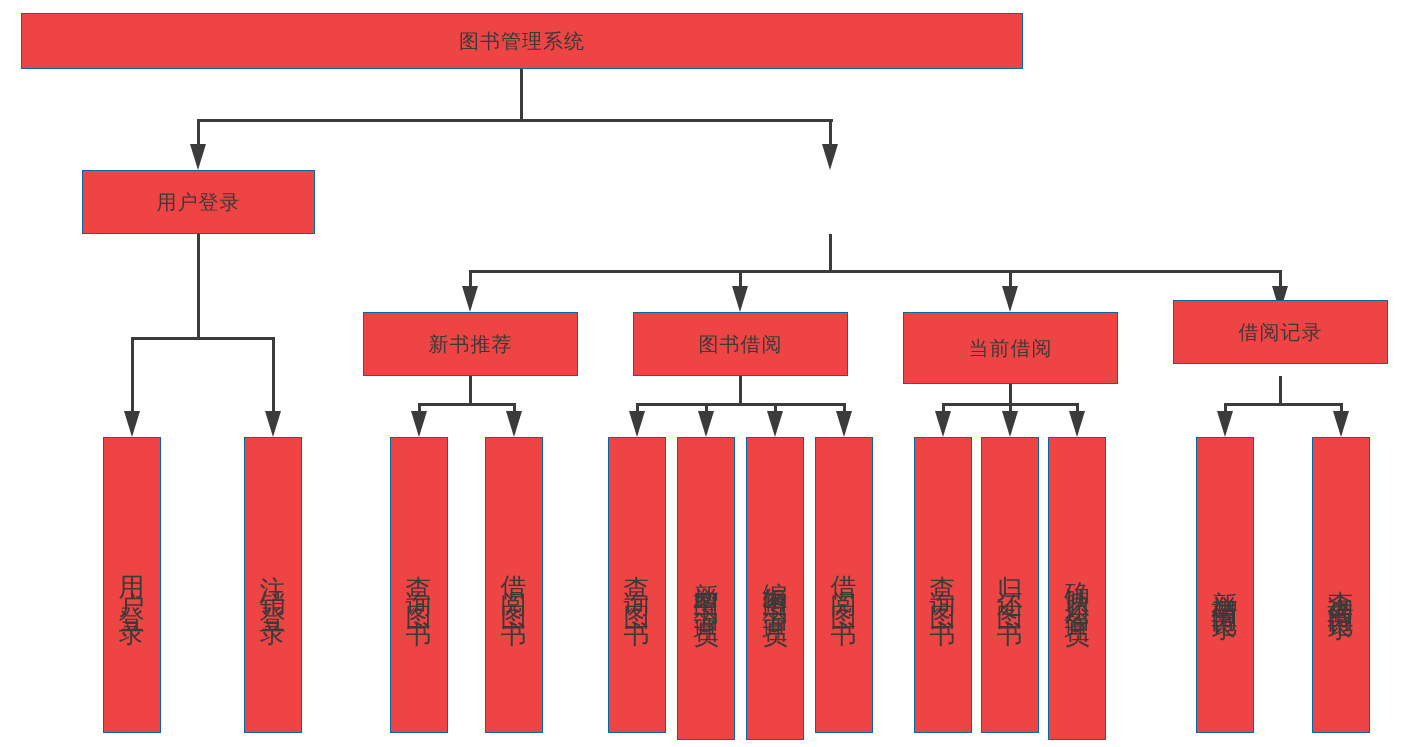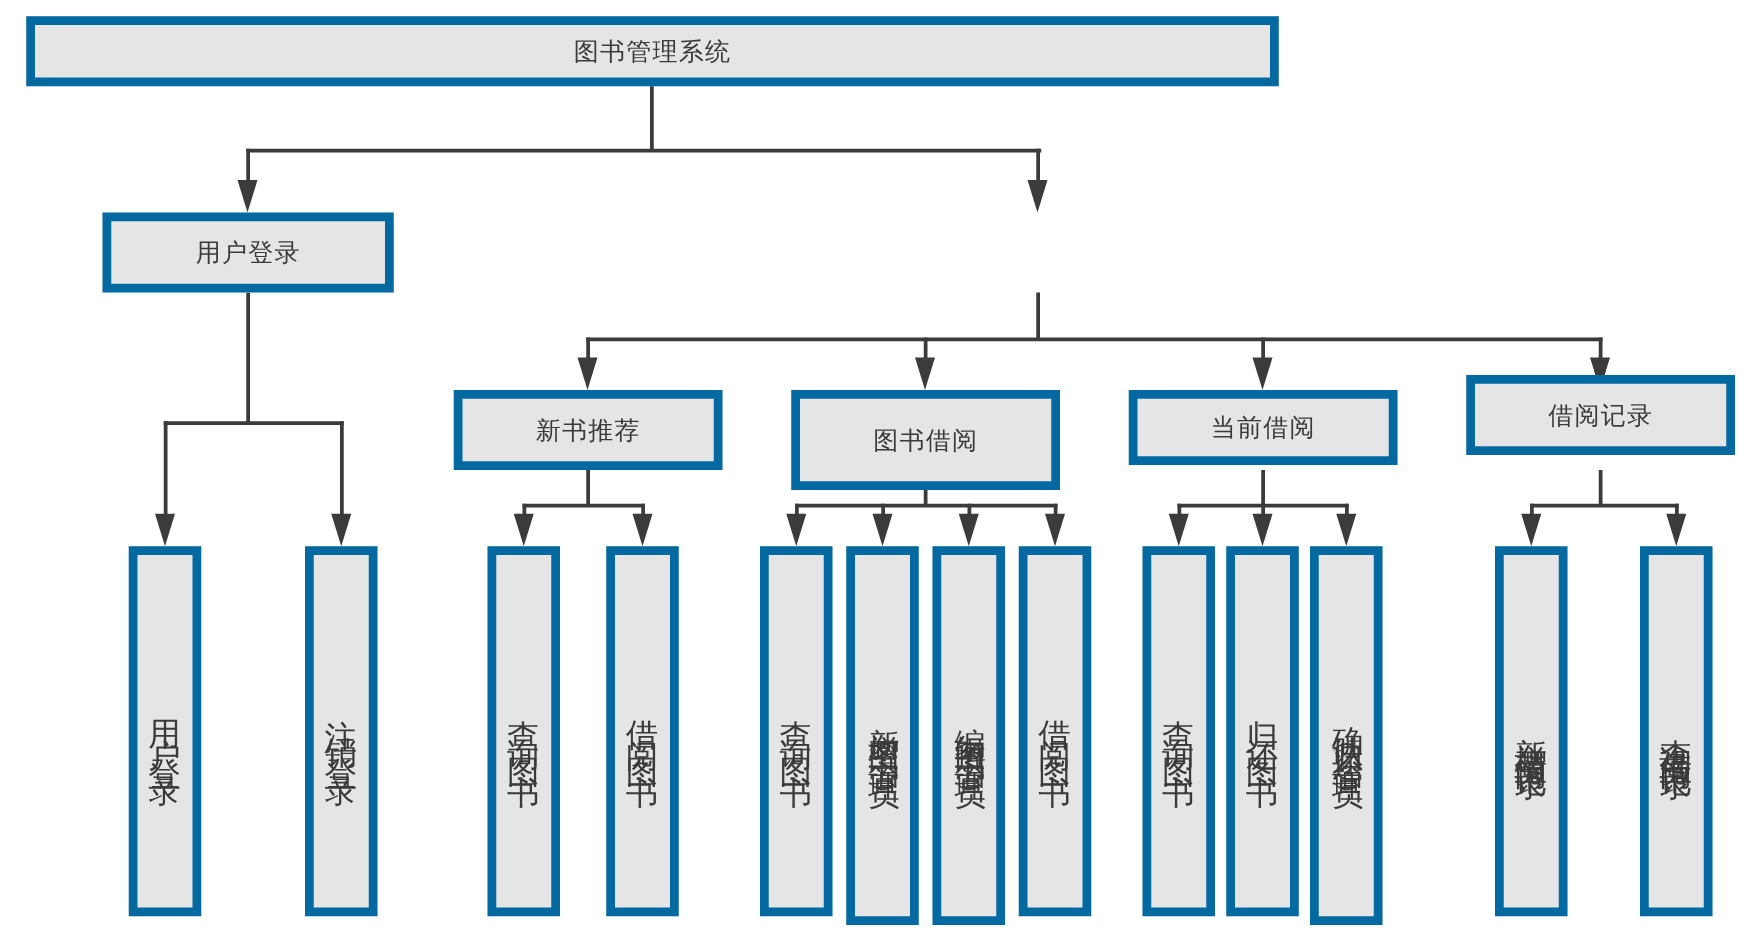--- a/index.html
+++ b/index.html
@@ -7,22 +7,22 @@
     position: relative;
     width: 1405px;
     height: 747px;
     background: #ffffff;
     font-family: "Liberation Sans", "DejaVu Sans", sans-serif;
     overflow: hidden;
   }
   .box {
     position: absolute;
     box-sizing: border-box;
-    border: 7px solid #0369a1;
-    background: #e5e5e5;
+    border: 1px solid #0369a1;
+    background: #ef4444;
     color: #3a3a3a;
     display: flex;
     align-items: center;
     justify-content: center;
     text-align: center;
   }
   .hbox { font-size: 20px; letter-spacing: 1px; }
   .vbox {
     writing-mode: vertical-rl;
     text-orientation: mixed;
@@ -120,24 +120,24 @@
     <span>图书管理系统</span>
   </div>
 
   <div class="box hbox" style="left:82px;top:170px;width:233px;height:64px">
     <span>用户登录</span>
   </div>
 
   <div class="box hbox" style="left:363px;top:312px;width:215px;height:64px">
     <span>新书推荐</span>
   </div>
-  <div class="box hbox" style="left:633px;top:312px;width:215px;height:80px">
+  <div class="box hbox" style="left:633px;top:312px;width:215px;height:64px">
     <span>图书借阅</span>
   </div>
-  <div class="box hbox" style="left:903px;top:312px;width:215px;height:60px">
+  <div class="box hbox" style="left:903px;top:312px;width:215px;height:72px">
     <span>当前借阅</span>
   </div>
   <div class="box hbox" style="left:1173px;top:300px;width:215px;height:64px">
     <span>借阅记录</span>
   </div>
 
   <div class="box vbox" style="left:103px;top:437px;width:58px;height:296px">
     <span>用户登录</span>
   </div>
   <div class="box vbox" style="left:244px;top:437px;width:58px;height:296px">

